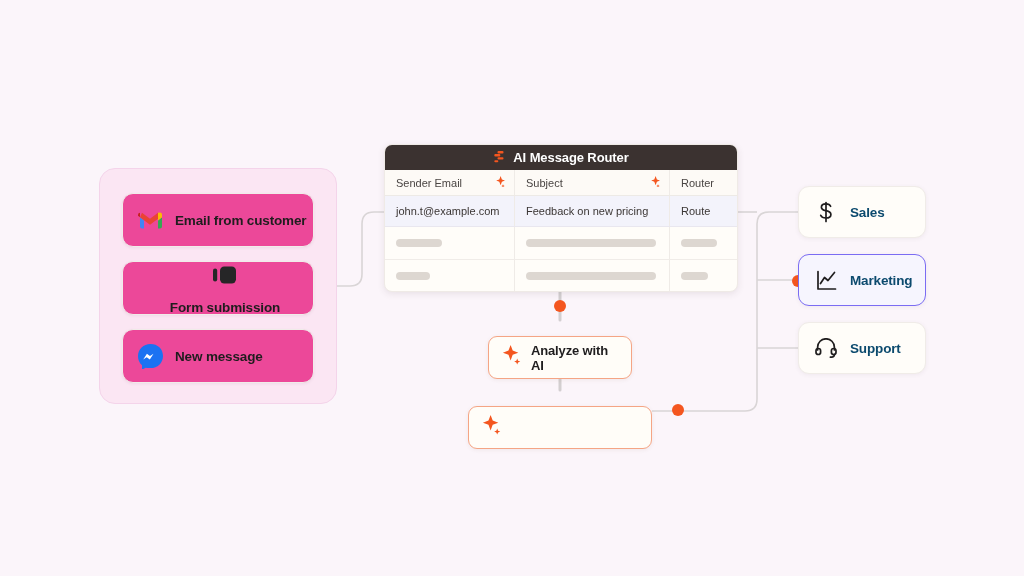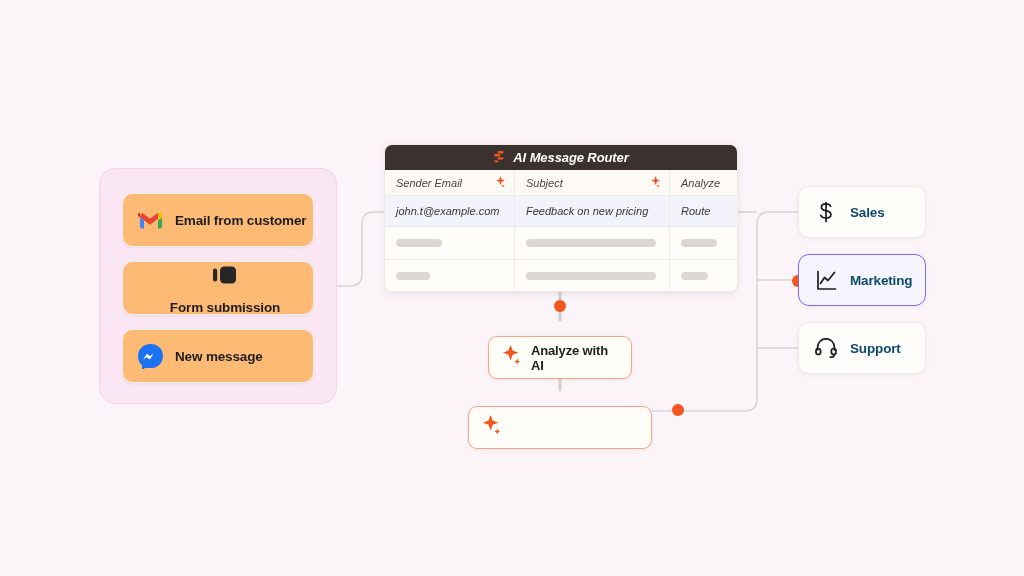--- a/index.html
+++ b/index.html
@@ -21,21 +21,21 @@
   #left-panel {
     position: absolute; left: 99px; top: 168px;
     width: 238px; height: 236px;
     background: #fbe6f3;
     border: 1px solid #f4d4ea;
     border-radius: 16px;
   }
   .src-card {
     position: absolute; left: 122px;
     width: 192px; height: 54px;
-    background: #fdba74;
+    background: #ec4899;
     border: 1px solid #f0ece9;
     border-radius: 11px;
     box-shadow: 0 1px 3px rgba(90,60,80,.07);
     display: flex; align-items: center; gap: 12px;
     padding-left: 14px;
   }
   #src-0 { top: 193px; }
   #src-1 { top: 261px; flex-direction: column; }
   #src-2 { top: 329px; }
   .src-label {
@@ -47,21 +47,20 @@
 
   
   #table-card {
     position: absolute; left: 384px; top: 144px;
     width: 354px; height: 148px;
     border-radius: 8px;
     background: #fffdf9;
     box-shadow: 0 2px 7px rgba(70,50,60,.10);
     overflow: hidden;
     border: 1px solid #efeae6;
-    font-style: italic;
   }
   #table-head {
     height: 25px; background: #3b3230;
     display: flex; align-items: center; justify-content: center; gap: 7px;
   }
   #table-title {
     color: #ffffff; font-size: 13px; font-weight: bold; letter-spacing: -.1px;
   }
   .trow { display: flex; height: 25px; align-items: center; }
   .trow.hdr { height: 26px; background: #fdfaf6; border-bottom: 1px solid #edeae6; justify-content: center; }
@@ -195,21 +194,21 @@
       <div class="tcell c1">
         <span>Subject</span>
         <span>
           <svg width="9" height="11" viewBox="0 0 9 11">
             <path d="M4.6 0l1.3 3.4L9 4.6 5.9 5.8 4.6 9.2 3.3 5.8.2 4.6 3.3 3.4z" fill="#f4561f"></path>
             <path d="M7 8.2l.5 1.2 1.2.5-1.2.5-.5 1.2-.5-1.2-1.2-.5 1.2-.5z" fill="#f4561f"></path>
           </svg>
         </span>
       </div>
       <div class="tcell c2">
-        <span>Analyze</span>
+        <span>Router</span>
       </div>
     </div>
 
     <div class="trow active">
       <div class="tcell c0">john.t@example.com</div>
       <div class="tcell c1">Feedback on new pricing</div>
       <div class="tcell c2">Route</div>
     </div>
 
     <div class="trow ph">

